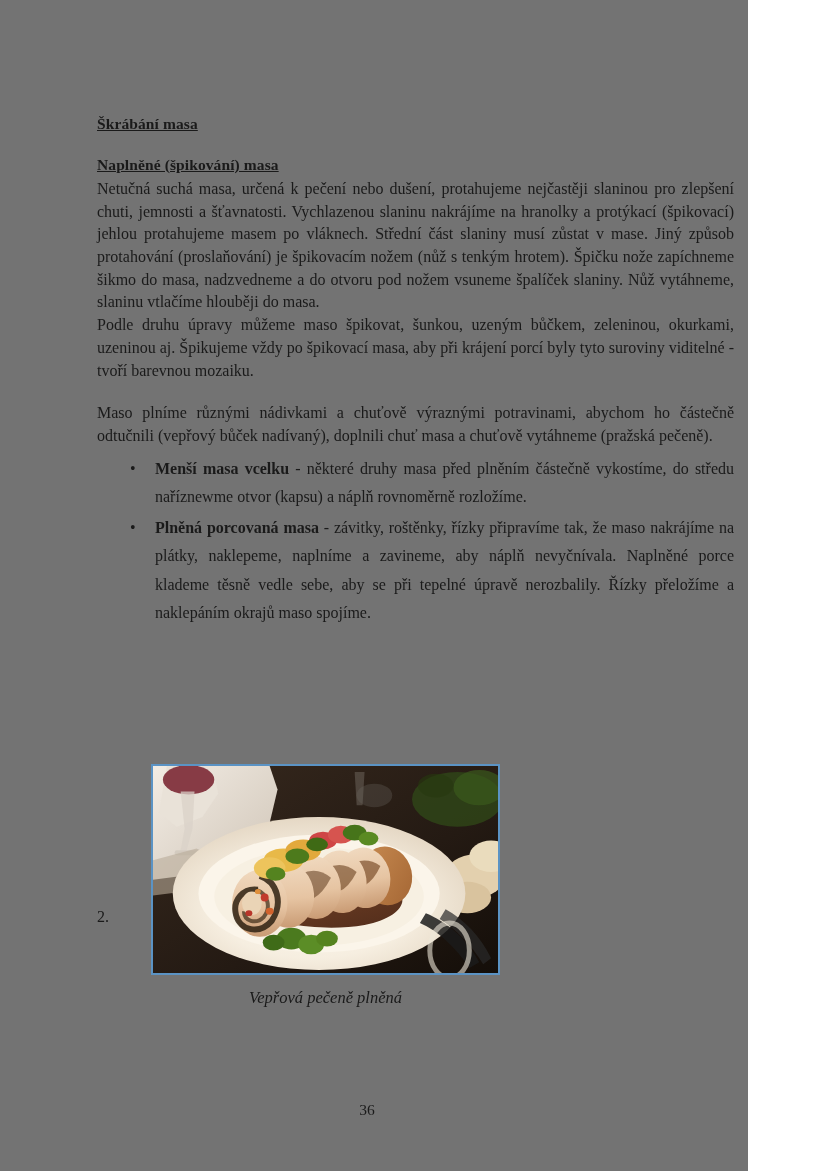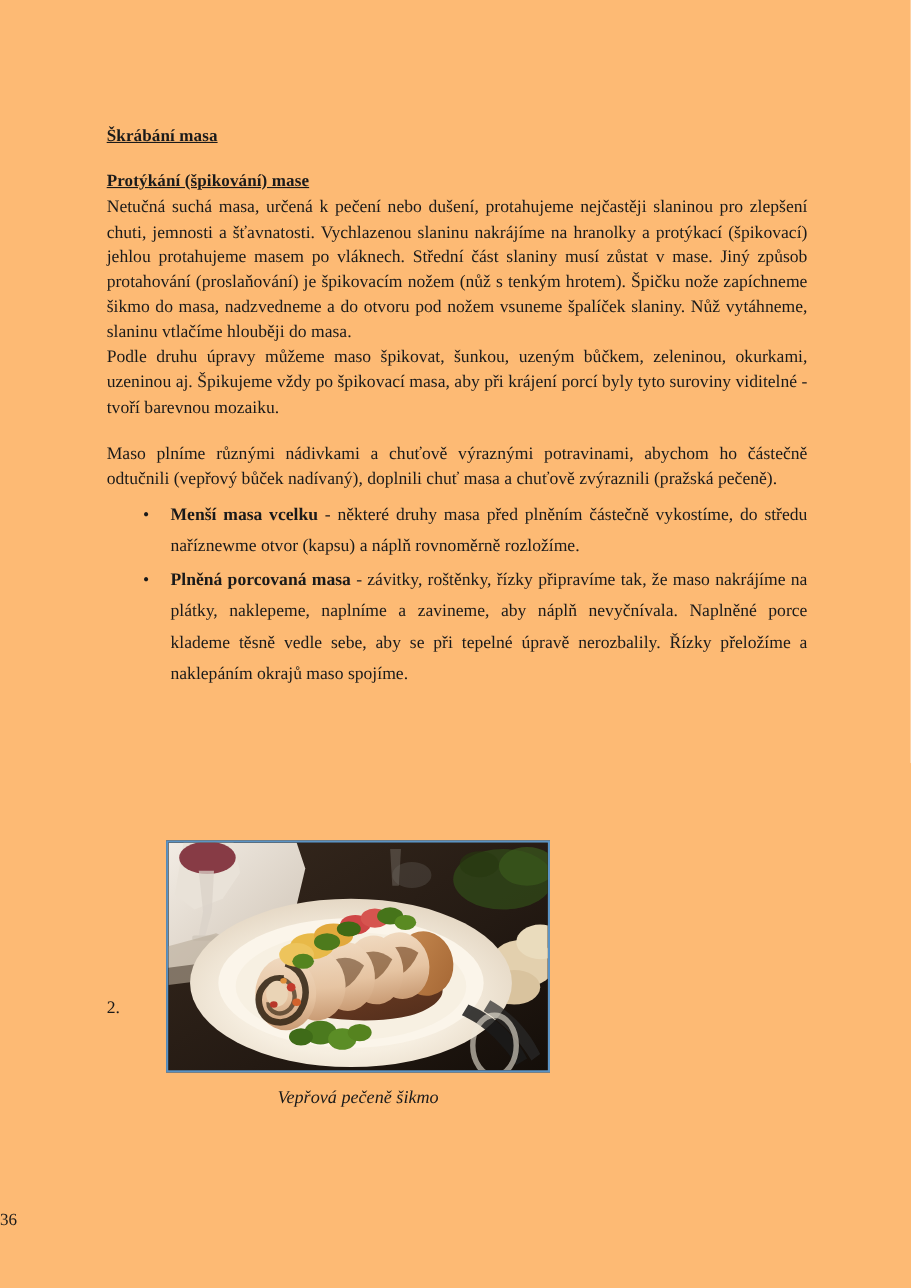--- a/index.html
+++ b/index.html
@@ -11,23 +11,23 @@
     width: 828px;
     height: 1171px;
     position: relative;
     font-family: "Liberation Serif", "DejaVu Serif", serif;
     color: #1a1a1a;
     overflow: hidden;
   }
   .page {
     position: absolute;
     left: 0; top: 0;
-    width: 828px;
+    width: 748px;
     height: 1171px;
-    background: #fdba74;
+    background: #737373;
     text-decoration: underline;
   }
   .content {
     position: absolute;
     left: 97px;
     top: 114px;
     width: 637px;
   }
 
   h2.heading {
@@ -112,43 +112,43 @@
     text-align: center;
     font-style: italic;
     font-size: 16.5px;
   }
 
   .page-number {
     position: absolute;
     left: 0;
     top: 1101px;
     width: 734px;
-    text-align: left;
+    text-align: center;
     font-size: 15.5px;
   }
 </style>
 </head>
 <body>
 
 <div class="page">
 
   <div class="content">
 
     <div class="section">
       <h2 class="heading">Škrábání masa</h2>
     </div>
 
     <div class="section">
-      <h2 class="heading">Protýkání (špikování) mase</h2>
+      <h2 class="heading">Naplněné (špikování) masa</h2>
       <p class="para">Netučná suchá masa, určená k pečení nebo dušení, protahujeme nejčastěji slaninou pro zlepšení chuti, jemnosti a šťavnatosti. Vychlazenou slaninu nakrájíme na hranolky a protýkací (špikovací) jehlou protahujeme masem po vláknech. Střední část slaniny musí zůstat v mase. Jiný způsob protahování (proslaňování) je špikovacím nožem (nůž s tenkým hrotem). Špičku nože zapíchneme šikmo do masa, nadzvedneme a do otvoru pod nožem vsuneme špalíček slaniny. Nůž vytáhneme, slaninu vtlačíme hlouběji do masa.</p>
       <p class="para">Podle druhu úpravy můžeme maso špikovat, šunkou, uzeným bůčkem, zeleninou, okurkami, uzeninou aj. Špikujeme vždy po špikovací masa, aby při krájení porcí byly tyto suroviny viditelné - tvoří barevnou mozaiku.</p>
     </div>
 
     <div class="section tight">
-      <p class="para">Maso plníme různými nádivkami a chuťově výraznými potravinami, abychom ho částečně odtučnili (vepřový bůček nadívaný), doplnili chuť masa a chuťově zvýraznili (pražská pečeně).</p>
+      <p class="para">Maso plníme různými nádivkami a chuťově výraznými potravinami, abychom ho částečně odtučnili (vepřový bůček nadívaný), doplnili chuť masa a chuťově vytáhneme (pražská pečeně).</p>
 
       <ul class="bullets">
         <li>
           <span class="dot">•</span>
           <span class="b">Menší masa vcelku</span><span> - některé druhy masa před plněním částečně vykostíme, do středu naříznewme otvor (kapsu) a náplň rovnoměrně rozložíme.</span>
         </li>
         <li>
           <span class="dot">•</span>
           <span class="b">Plněná porcovaná masa</span><span> - závitky, roštěnky, řízky připravíme tak, že maso nakrájíme na plátky, naklepeme, naplníme a zavineme, aby náplň nevyčnívala. Naplněné porce klademe těsně vedle sebe, aby se při tepelné úpravě nerozbalily. Řízky přeložíme a naklepáním okrajů maso spojíme.</span>
         </li>
@@ -260,18 +260,18 @@
         </g>
 
         <path d="M276 150 C296 158, 318 176, 330 200 L320 206 C306 184, 288 168, 270 160 Z" fill="#1b1b1b" opacity="0.85"></path>
         <path d="M296 146 C314 156, 332 174, 342 196 L334 202 C322 182, 306 166, 290 156 Z" fill="#2a2a2a" opacity="0.7"></path>
         <ellipse cx="300" cy="188" rx="20" ry="28" fill="none" stroke="#efe7d8" stroke-width="5" opacity="0.6"></ellipse>
 
         <rect x="0" y="0" width="349" height="211" fill="none"></rect>
       </svg>
     </div>
 
-    <div class="caption">Vepřová pečeně šikmo</div>
+    <div class="caption">Vepřová pečeně plněná</div>
   </div>
 
   <div class="page-number">36</div>
 
 </div>
 
 </body></html>

